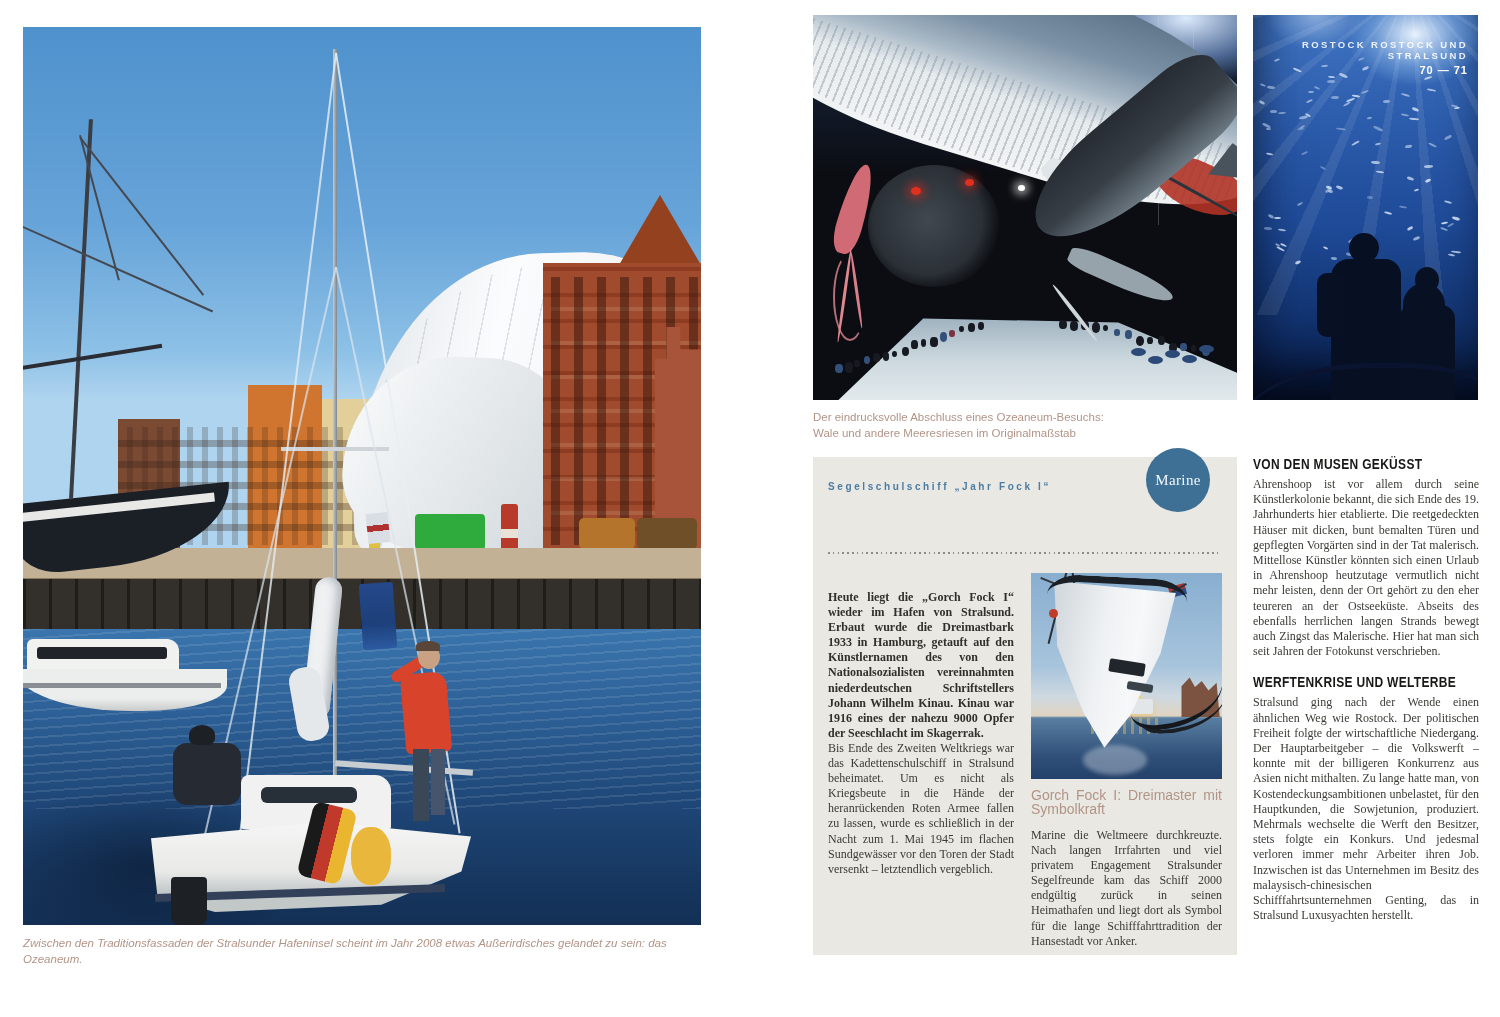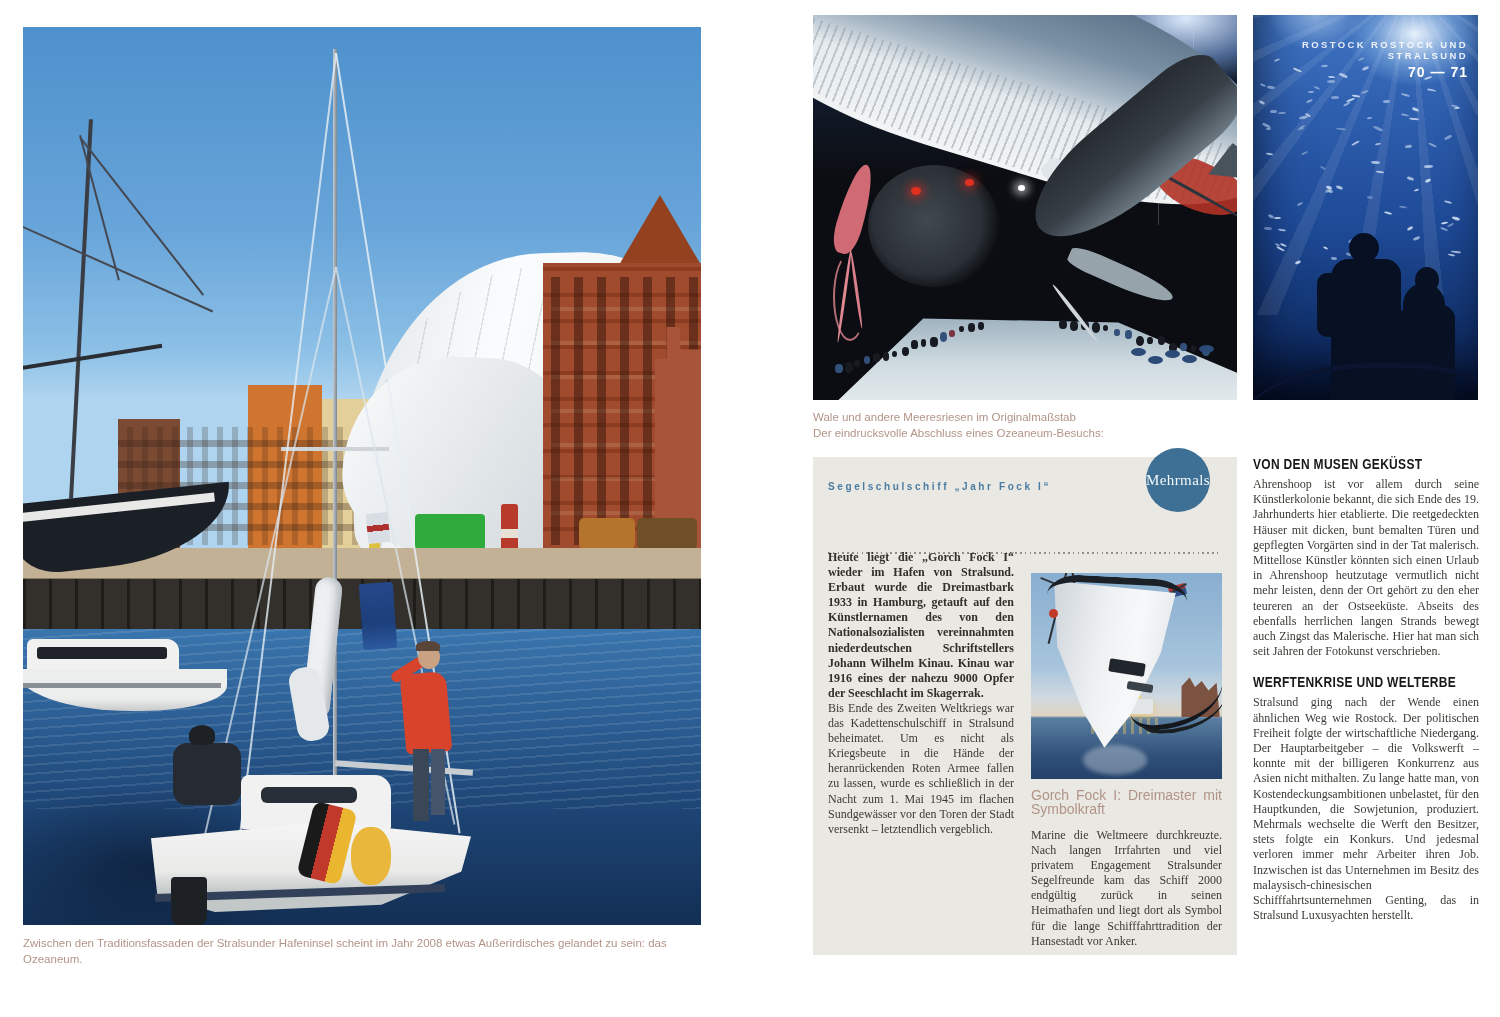--- a/index.html
+++ b/index.html
@@ -11,38 +11,38 @@
   
   #lp{left:23px;top:27px;width:678px;height:898px;overflow:hidden;background:#6aa3d8;}
   
   #wp{left:813px;top:15px;width:424px;height:385px;overflow:hidden;background:#0b0d12;}
   #ap{left:1253px;top:15px;width:225px;height:385px;overflow:hidden;
       background:linear-gradient(180deg,#3f74c2 0%,#2c5cac 28%,#1e4a97 55%,#12336f 80%,#0a1f4e 100%);
       box-shadow:inset 0 -46px 52px -18px rgba(3,8,20,.92), inset 34px 0 60px -40px rgba(3,8,20,.55);}
   #ap .hdr{position:absolute;right:10px;top:24px;text-align:right;z-index:9;}
   #ap .hdr .l1{font-family:"Liberation Sans",sans-serif;font-size:9.5px;font-weight:bold;
       letter-spacing:2.4px;color:rgba(255,255,255,.88);}
-  #ap .hdr .l2{font-family:"Liberation Sans",sans-serif;font-size:14px;font-weight:bold;
+  #ap .hdr .l2{font-family:"Liberation Sans",sans-serif;font-size:11px;font-weight:bold;
       letter-spacing:1px;color:#ffffff;margin-top:3px;}
   
   #box{left:813px;top:457px;width:424px;height:498px;background:#e9e8e3;}
   #badge{left:1146px;top:448px;width:64px;height:64px;border-radius:50%;background:#3d7094;
       color:#f2f6f8;font-family:"Liberation Serif",serif;font-size:15px;text-align:center;
       line-height:64px;letter-spacing:.4px;z-index:5;}
   .kick{left:828px;top:481px;font-family:"Liberation Sans",sans-serif;font-size:10px;font-weight:bold;
       letter-spacing:2.6px;color:#4b7ca3;}
   .title{left:828px;top:501px;font-size:27px;font-weight:bold;color:#242420;letter-spacing:.2px;}
   .dotrule{left:828px;top:552px;width:394px;height:2px;
       background:repeating-linear-gradient(90deg,#8e8e85 0 1.6px,transparent 1.6px 4.8px);}
   .col{font-size:12px;line-height:15.1px;color:#3b3a35;text-align:justify;hyphens:auto;}
   .col p{margin:0;}
   .col .lead{font-weight:bold;color:#302f2b;}
   .col .ind{text-indent:12px;}
   .col .contj{text-align-last:justify;}
-  #col1{left:828px;top:550px;width:186px;}
+  #col1{left:828px;top:590px;width:186px;}
   #col2{left:1031px;top:566px;width:191px;}
   #spht{position:relative;width:191px;height:206px;margin-top:7px;overflow:hidden;background:#9db8d2;}
   .shipcap{font-family:"Liberation Sans",sans-serif;font-size:14px;line-height:14px;color:#b29487;
       margin-top:9px;margin-bottom:12px;}
   
   #sb{left:1253px;top:455px;width:226px;}
   #sb h3{margin:0 0 5px 0;font-family:"Liberation Sans",sans-serif;font-size:15px;font-weight:bold;
       color:#181816;transform:scaleX(.8);transform-origin:left center;white-space:nowrap;letter-spacing:.4px;}
   #sb p{margin:0 0 14px 0;font-size:12px;line-height:15.2px;color:#3b3a35;text-align:justify;hyphens:auto;}
 </style>
@@ -121,21 +121,21 @@
     <div class="d" style="left:380px;top:646px;width:46px;height:80px;background:#d8432c;border-radius:10px 14px 6px 6px;transform:rotate(-5deg);"></div>
     <div class="d" style="left:366px;top:636px;width:42px;height:11px;background:#d8432c;border-radius:6px;transform:rotate(-32deg);"></div>
     <div class="d" style="left:395px;top:618px;width:22px;height:24px;background:#c9a183;border-radius:50%;"></div>
     <div class="d" style="left:393px;top:614px;width:24px;height:10px;background:#5a4638;border-radius:50% 50% 0 0;"></div>
     <div class="d" style="left:390px;top:722px;width:16px;height:72px;background:#3a4756;"></div>
     <div class="d" style="left:408px;top:722px;width:14px;height:66px;background:#46556c;"></div>
     <div class="d" style="left:150px;top:716px;width:68px;height:62px;background:#262b33;border-radius:14px;"></div>
     <div class="d" style="left:166px;top:698px;width:26px;height:20px;background:#1d2126;border-radius:50% 50% 30% 30%;"></div>
   </div>
 
-  <div class="abs cap" style="left:23px;top:936px;width:670px;">
+  <div class="abs cap" style="left:23px;top:936px;width:670px;font-style:italic;">
     <div>Zwischen den Traditionsfassaden der Stralsunder Hafeninsel scheint im Jahr 2008 etwas Außerirdisches gelandet zu sein: das Ozeaneum.</div>
   </div>
 
   <div class="abs" id="wp">
     <div class="d" style="left:0;top:0;width:424px;height:160px;background:
         radial-gradient(95px 62px at 55% 8%, #f2f8ff 0%, rgba(190,215,245,.9) 35%, rgba(70,110,170,.35) 65%, transparent 80%),
         radial-gradient(150px 85px at 88% 2%, #dceafc 0%, rgba(120,160,220,.55) 50%, transparent 78%),
         radial-gradient(130px 75px at 14% 5%, rgba(150,185,235,.6), transparent 70%),
         linear-gradient(180deg, rgba(40,70,120,.5), transparent);"></div>
     <div class="d" style="left:55px;top:150px;width:132px;height:122px;border-radius:50%;background:radial-gradient(circle at 45% 45%, #41484f 0%, #2a3036 55%, rgba(20,24,28,0) 74%);"></div>
@@ -201,22 +201,22 @@
     <div class="d" style="left:392px;top:126px;width:72px;height:36px;background:#49535b;clip-path:polygon(0 45%,50% 0,60% 40%,100% 10%,85% 80%,40% 100%);transform:rotate(-28deg);"></div>
     <div class="d" style="left:226px;top:296px;width:72px;height:4px;background:#cfd6da;border-radius:50%;transform:rotate(52deg);"></div>
 
     <div class="d" style="left:28px;top:148px;width:26px;height:92px;background:#d06a74;border-radius:50% 50% 40% 40%/70% 70% 30% 30%;transform:rotate(16deg);"></div>
     <div class="d" style="left:30px;top:232px;width:3px;height:96px;background:#e08890;border-radius:50%;transform:rotate(8deg);"></div>
     <div class="d" style="left:42px;top:236px;width:3px;height:78px;background:#d87f8a;border-radius:50%;transform:rotate(-8deg);"></div>
     <div class="d" style="left:20px;top:238px;width:30px;height:84px;border:2px solid rgba(224,136,144,.8);border-top-color:transparent;border-right-color:transparent;border-radius:50%;background:transparent;"></div>
   </div>
 
   <div class="abs cap" style="left:813px;top:410px;width:424px;">
+    <div>Der eindrucksvolle Abschluss eines Ozeaneum-Besuchs:</div>
     <div>Wale und andere Meeresriesen im Originalmaßstab</div>
-    <div>Der eindrucksvolle Abschluss eines Ozeaneum-Besuchs:</div>
   </div>
 
   <div class="abs" id="ap">
     <div class="d" style="left:0;top:0;width:225px;height:385px;background:
         radial-gradient(95px 72px at 72% 5%, rgba(240,248,255,.95), rgba(160,200,240,.4) 45%, transparent 72%),
         radial-gradient(70px 50px at 28% 0%, rgba(210,230,250,.5), transparent 70%);"></div>
     <div class="d" style="left:0;top:0;width:225px;height:300px;background:repeating-conic-gradient(from 160deg at 70% -10%, rgba(255,255,255,.10) 0 3deg, transparent 3deg 14deg);opacity:.8;"></div>
     <div id="fish">
         <div style="position: absolute; left: 190.818px; top: 186.128px; width: 7.91154px; height: 2.37973px; background: rgba(214, 228, 246, 0.9); opacity: 0.844717; border-radius: 50%; transform: rotate(15.1849deg);"></div>
         <div style="position: absolute; left: 51.7157px; top: 98.9211px; width: 5.75912px; height: 1.67359px; background: rgba(214, 228, 246, 0.9); opacity: 0.855202; border-radius: 50%; transform: rotate(29.822deg);"></div>
@@ -313,21 +313,21 @@
     <div class="d" style="left:78px;top:244px;width:70px;height:141px;background:#071022;border-radius:18px 16px 0 0;"></div>
     <div class="d" style="left:64px;top:258px;width:28px;height:64px;background:#081124;border-radius:10px;"></div>
     <div class="d" style="left:162px;top:252px;width:24px;height:26px;background:#081124;border-radius:50%;"></div>
     <div class="d" style="left:150px;top:268px;width:42px;height:44px;background:#081124;border-radius:50% 50% 20% 20%;"></div>
     <div class="d" style="left:146px;top:290px;width:56px;height:95px;background:#081124;border-radius:14px 14px 0 0;"></div>
     <div class="d" style="left:-12px;top:348px;width:265px;height:70px;border-top:5px solid #0a1430;border-radius:50% 40% 0 0/85% 60% 0 0;"></div>
   </div>
 
 
   <div class="abs" id="box"></div>
-  <div class="abs" id="badge">Mehrmals</div>
+  <div class="abs" id="badge">Marine</div>
   <div class="abs kick">Segelschulschiff „Jahr Fock I“</div>
   <div class="abs dotrule"></div>
 
   <div class="abs col" id="col1">
     <p class="lead">Heute liegt die „Gorch Fock I“ wieder im Hafen von Stralsund. Erbaut wurde die Dreimastbark 1933 in Hamburg, getauft auf den Künstlernamen des von den Nationalsozialisten vereinnahmten niederdeutschen Schriftstellers Johann Wilhelm Kinau. Kinau war 1916 eines der nahezu 9000 Opfer der Seeschlacht im Skagerrak.</p>
     <p>Bis Ende des Zweiten Weltkriegs war das Kadettenschulschiff in Stralsund beheimatet. Um es nicht als Kriegsbeute in die Hände der heranrückenden Roten Armee fallen zu lassen, wurde es schließlich in der Nacht zum 1. Mai 1945 im flachen Sundgewässer vor den Toren der Stadt versenkt – letztendlich vergeblich.</p>
   </div>
 
   <div class="abs col" id="col2">
     <div id="spht">

